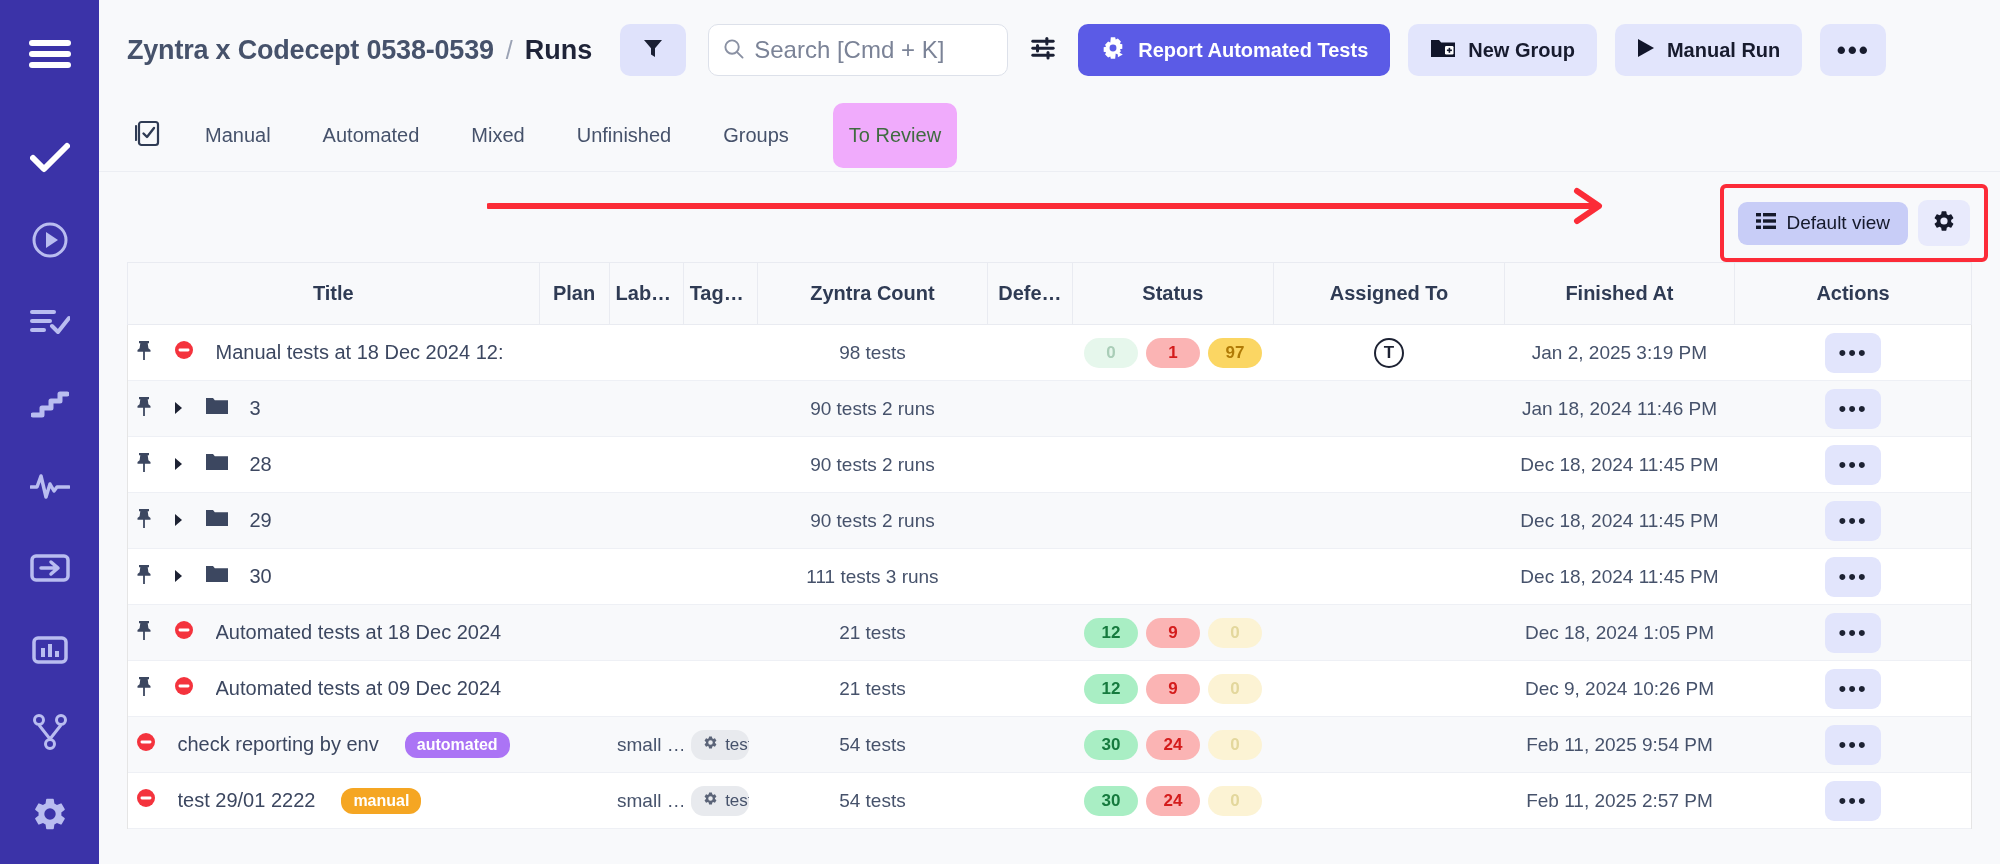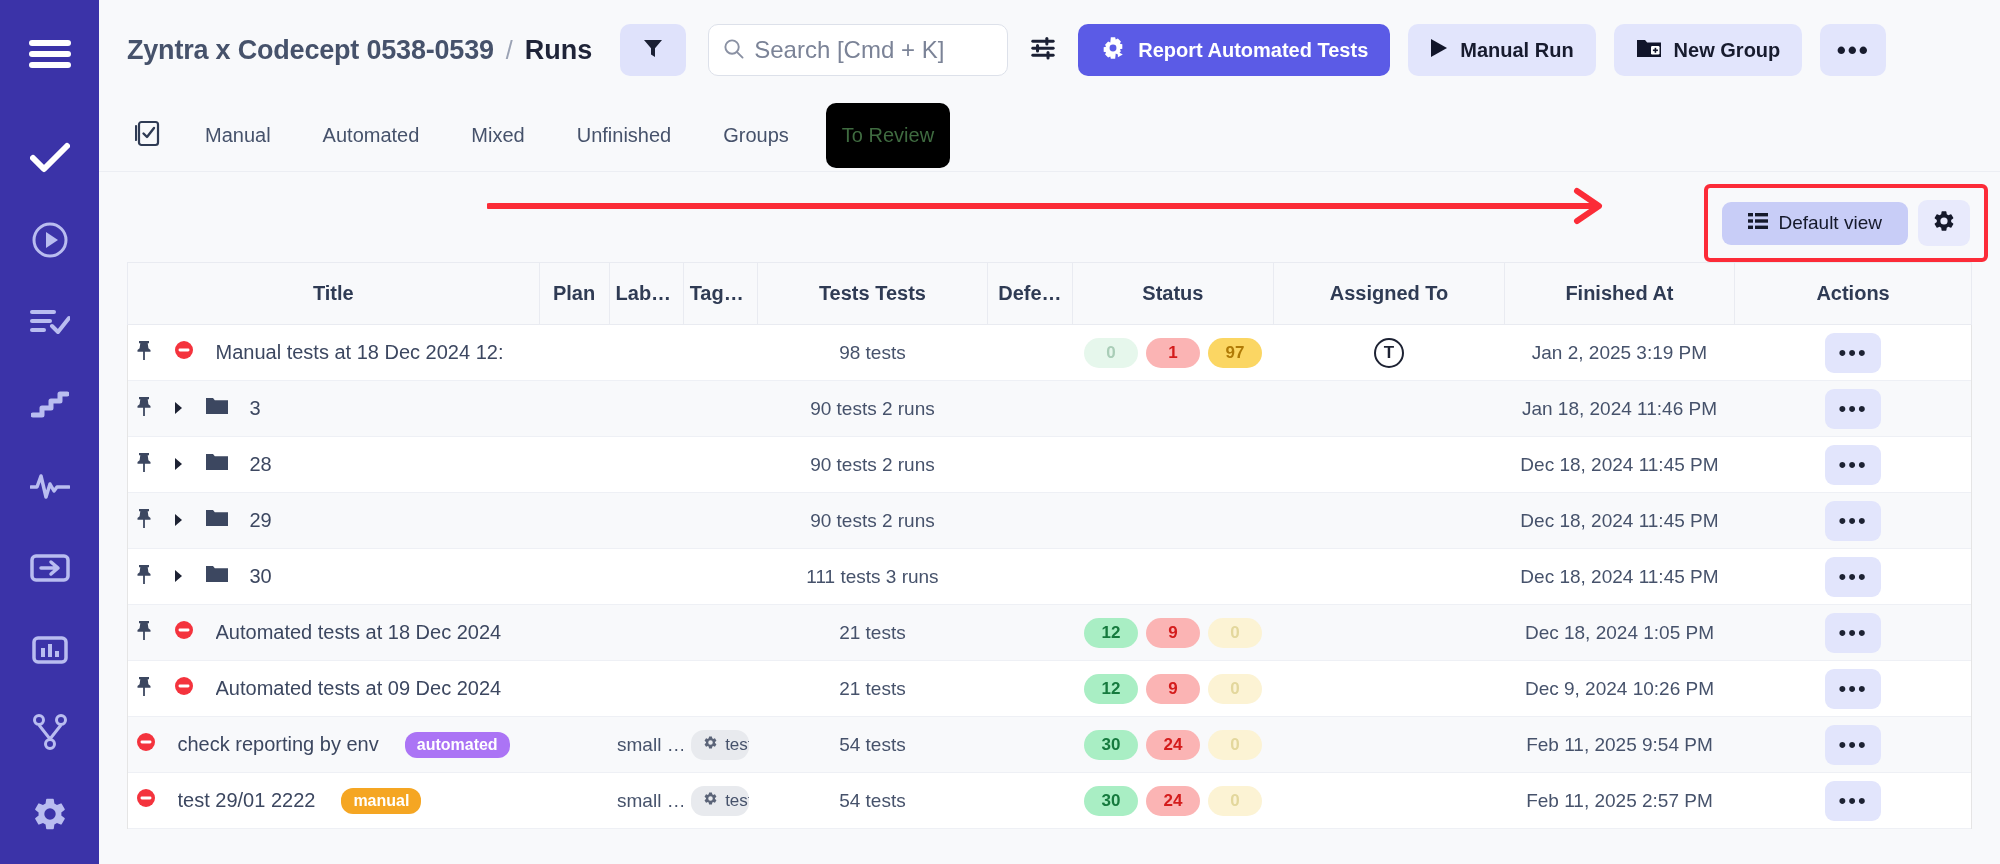--- a/index.html
+++ b/index.html
@@ -72,36 +72,36 @@
   .tabs {
     height: 72px; flex: 0 0 72px; display: flex; align-items: center;
     padding: 0 28px; gap: 0; border-bottom: 1px solid #eceef3;
   }
   .tab {
     font-size: 20px; color: #46526b; padding: 0 26px; cursor: pointer;
     white-space: nowrap; font-weight: 500;
   }
   .tab.icon-tab { padding: 0 18px 0 8px; }
   .tab.pill {
-    background: #000000; color: #3f6b40; border-radius: 10px;
-    padding: 21px 16px; margin-left: 11px; font-weight: 500;
+    background: #f0abfc; color: #3f6b40; border-radius: 10px;
+    padding: 21px 16px; margin-left: 18px; font-weight: 500;
   }
 
   
   .viewrow { height: 90px; flex: 0 0 90px; position: relative; }
   .viewbox {
     position: absolute; right: 12px; top: 12px;
     display: flex; align-items: center; gap: 10px;
     padding: 12px 14px; border: 4px solid #fc2b38; border-radius: 6px;
     background: #f8f9fb;
   }
   .view-pill {
     display: inline-flex; align-items: center; gap: 10px;
     background: #c8cdf7; color: #15192b; border-radius: 9px;
-    padding: 10px 26px; font-size: 19px; font-weight: 500; cursor: pointer;
+    padding: 10px 18px; font-size: 19px; font-weight: 500; cursor: pointer;
   }
   .gear-btn {
     width: 52px; height: 46px; background: #e8eafc; border-radius: 9px;
     display: flex; align-items: center; justify-content: center; cursor: pointer;
   }
   .arrow-anno { position: absolute; left: 490px; top: 240px; }
 
   
   .tablewrap { flex: 1 1 auto; padding: 0 28px; overflow: hidden; }
   table.runs { width: 100%; border-collapse: collapse; table-layout: fixed; background: #e5e5e5; }
@@ -299,37 +299,37 @@
               <path fill="#fff" d="M10 2h4l.5 2.2 2-.9 2.8 2.8-.9 2 2.2.5v4l-2.2.5.9 2-2.8 2.8-2-.9L14 22h-4l-.5-2.2-2 .9L4.7 17.9l.9-2L3.4 15.4v-4l2.2-.5-.9-2L7.5 6.1l2 .9z"></path>
               <circle cx="12" cy="12" r="3.2" fill="#5b5be6"></circle>
               <path d="M16.5 15.5 L21 18 L16.5 20.5 Z" fill="#fff"></path>
             </svg>
         </span>
         <span>Report Automated Tests</span>
       </button>
 
       <button class="btn btn-soft">
         <span>
-          <svg width="18" height="20" viewBox="0 0 18 20">
-              <path d="M1 1 L17 10 L1 19 Z" fill="#11152a"></path>
-            </svg>
-        </span>
-        <span>Manual Run</span>
-      </button>
-
-      <button class="btn btn-soft">
-        <span>
           <svg width="26" height="22" viewBox="0 0 26 22">
               <path fill="#11152a" d="M1 3h8l2.2 2.6H25V20H1z"></path>
               <rect x="15" y="9" width="8.5" height="8.5" rx="1.2" fill="#fff"></rect>
               <rect x="18.6" y="10.8" width="1.6" height="5" fill="#11152a"></rect>
               <rect x="16.9" y="12.5" width="5" height="1.6" fill="#11152a"></rect>
             </svg>
         </span>
         <span>New Group</span>
+      </button>
+
+      <button class="btn btn-soft">
+        <span>
+          <svg width="18" height="20" viewBox="0 0 18 20">
+              <path d="M1 1 L17 10 L1 19 Z" fill="#11152a"></path>
+            </svg>
+        </span>
+        <span>Manual Run</span>
       </button>
 
       <button class="btn btn-dots">•••</button>
     </div>
 
     <div class="tabs">
       <div class="tab icon-tab">
         <span>
           <svg width="26" height="28" viewBox="0 0 26 28">
               <rect x="4" y="3" width="19" height="23" rx="2.5" stroke="#2f3b54" stroke-width="2.2" fill="none"></rect>
@@ -388,21 +388,21 @@
             <col style="width:224px">
           <col style="width:224px">
             <col style="width:230px">
         </colgroup>
         <thead>
           <tr>
             <th>Title</th>
             <th>Plan</th>
             <th>Labels</th>
             <th>Tags…</th>
-            <th>Tests Tests</th>
+            <th>Zyntra Count</th>
             <th>Defe…</th>
             <th>Status</th>
             <th>Assigned To</th>
             <th>Finished At</th>
             <th>Actions</th>
           </tr>
         </thead>
         <tbody id="runs-body">
             <tr>
               <td class="c-title">

